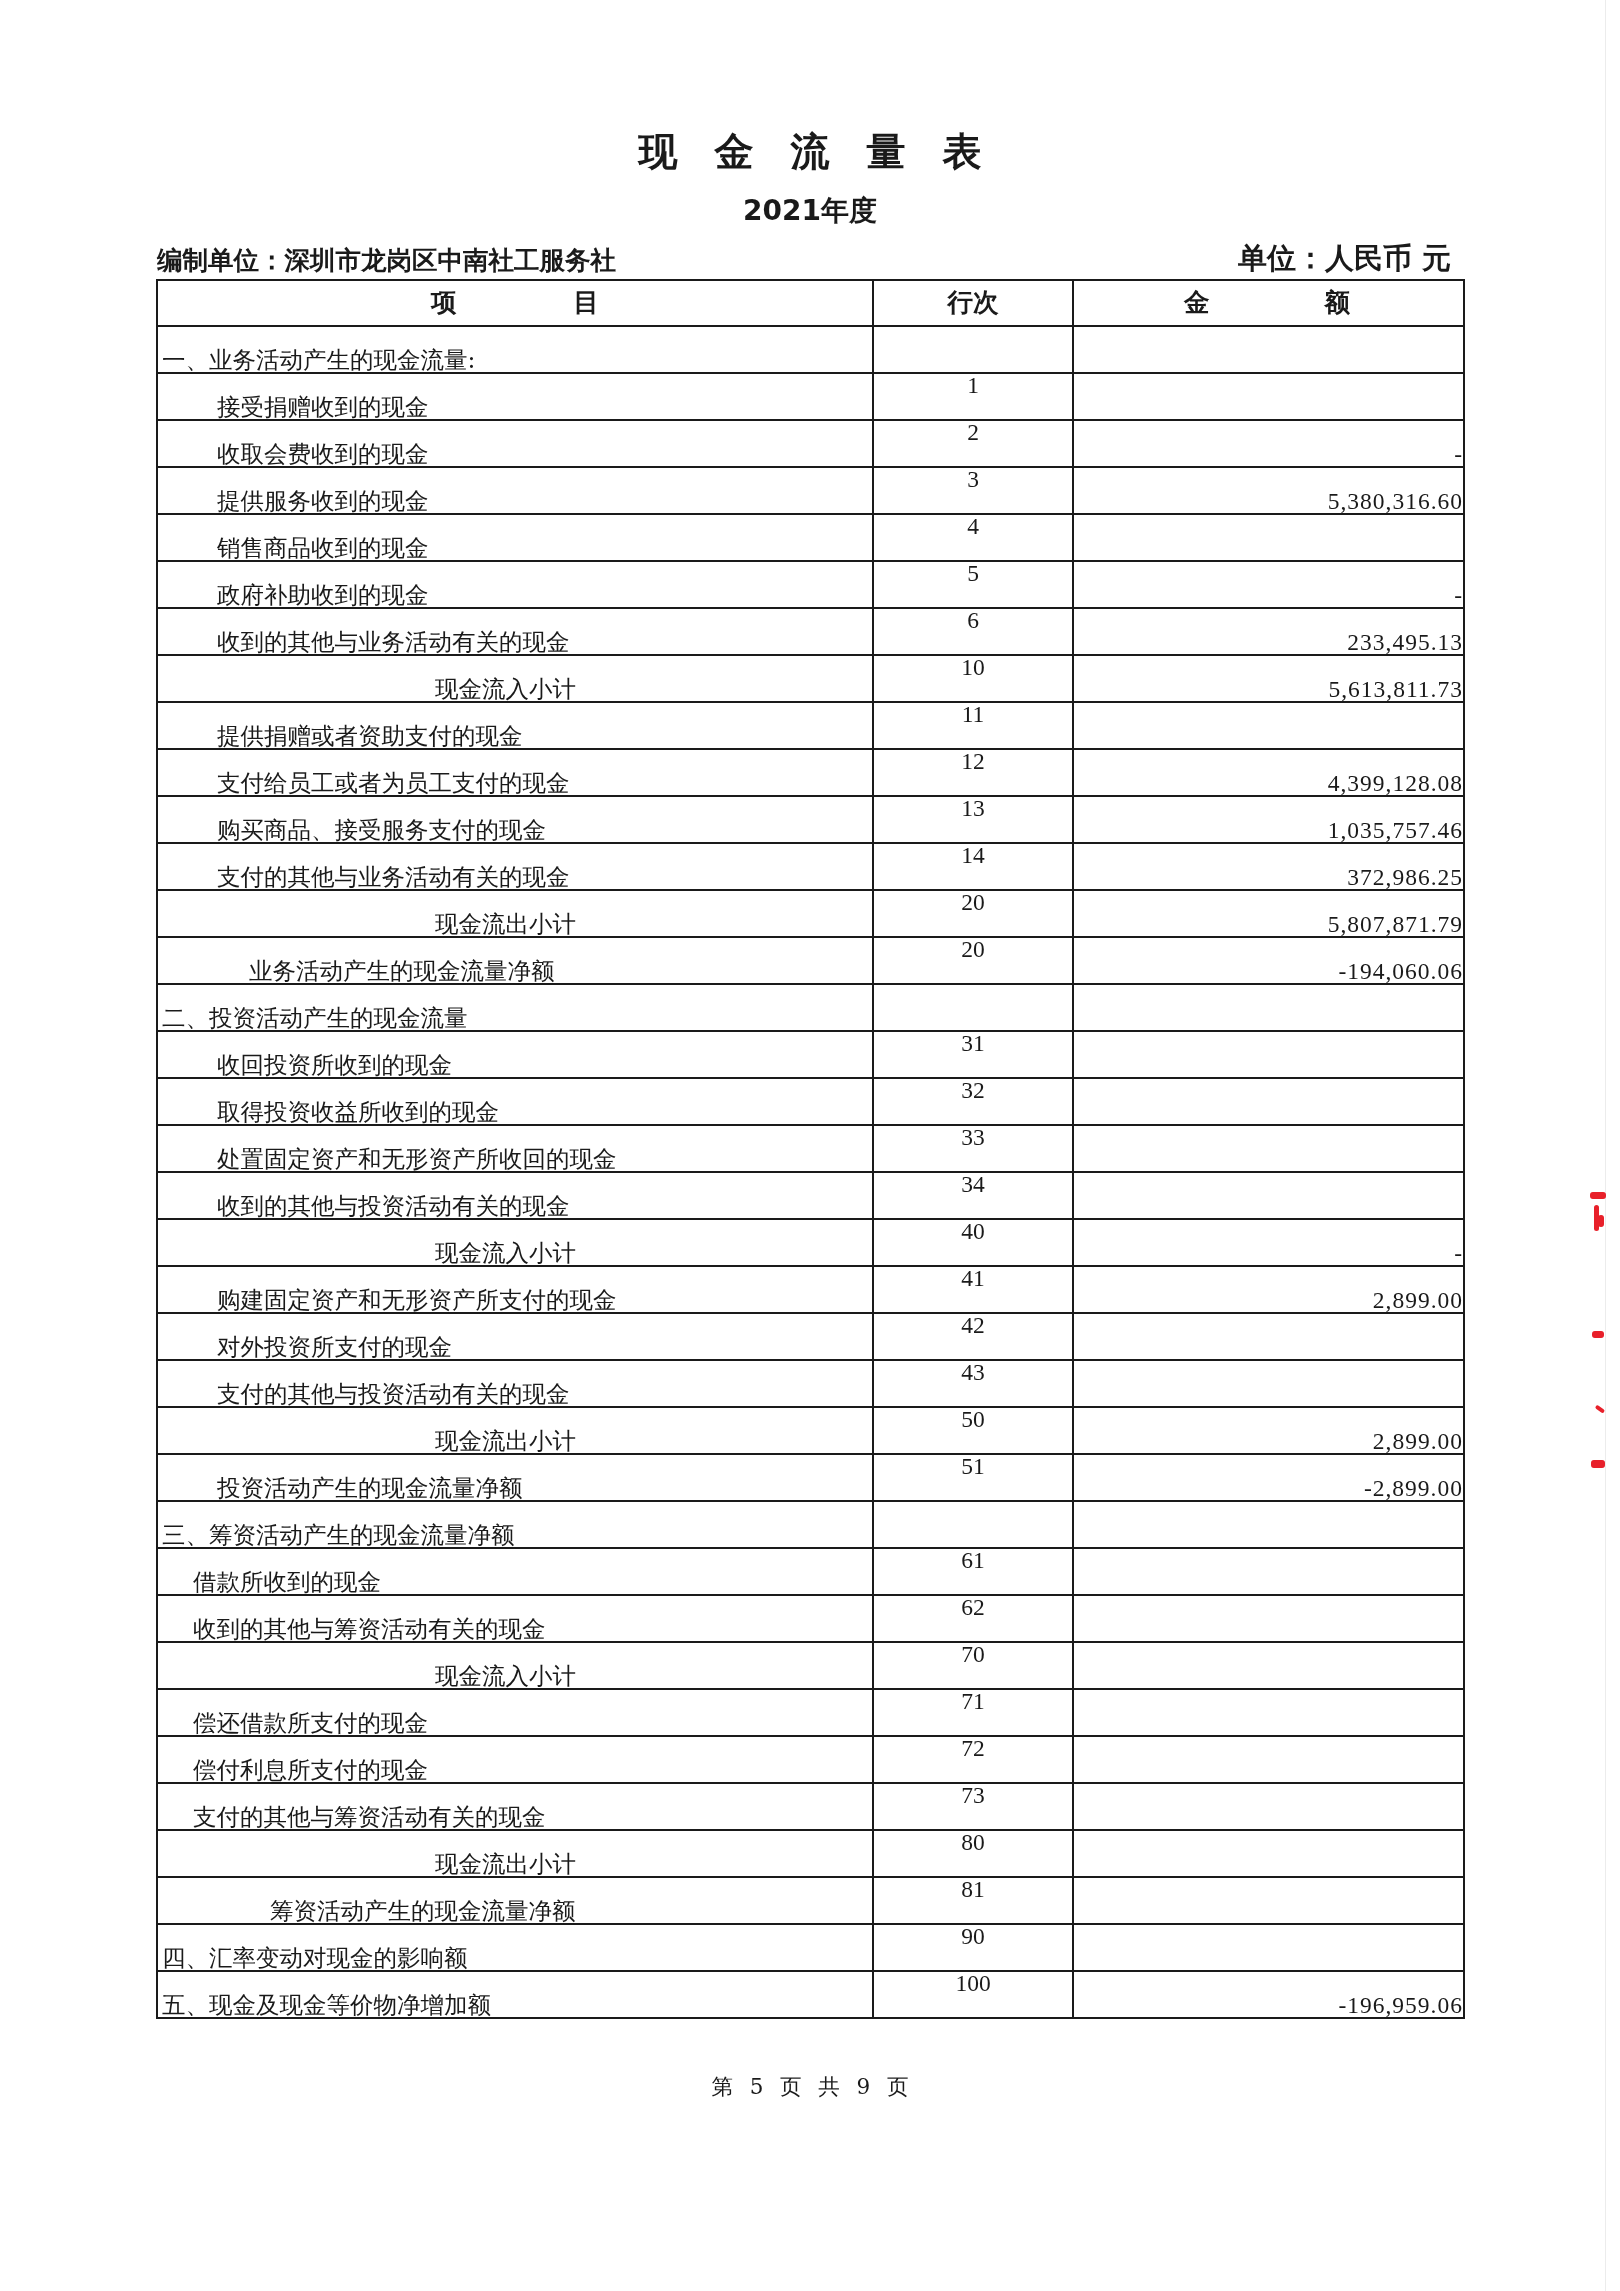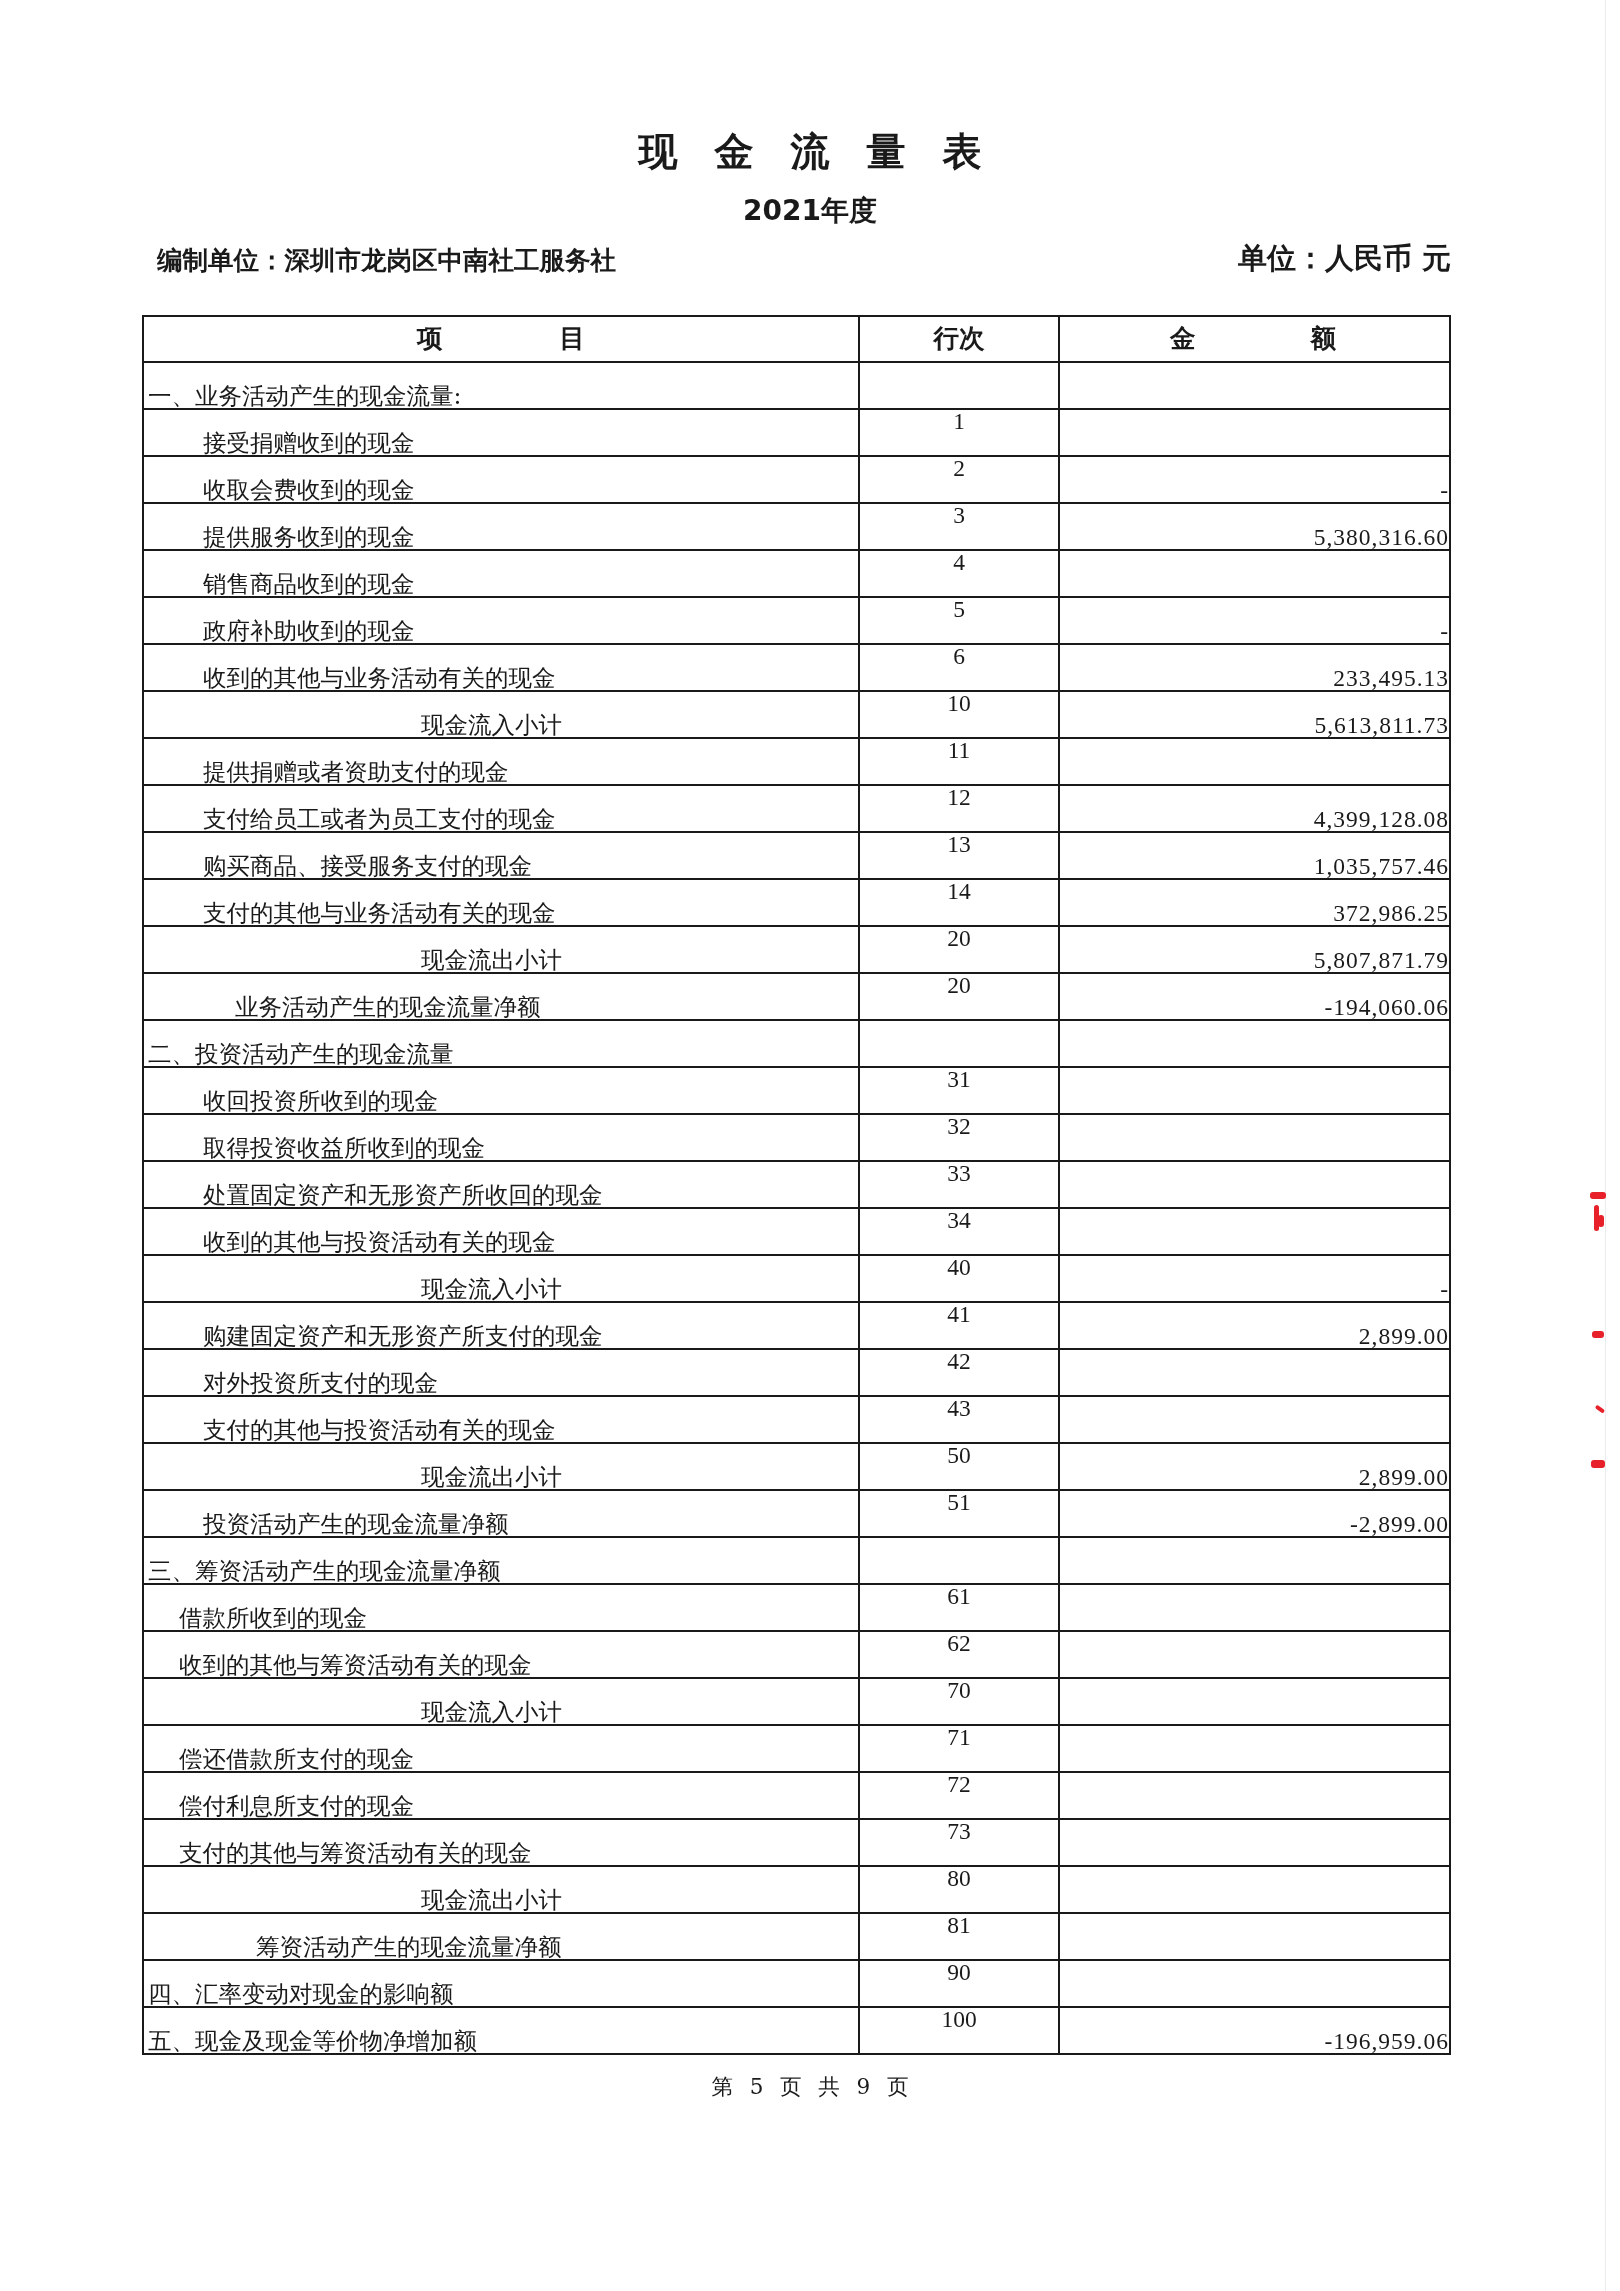--- a/index.html
+++ b/index.html
@@ -8,22 +8,22 @@
   .title { position: absolute; top: 125px; left: 0; width: 1620px; text-align: center;
            font-family: "DejaVu Sans", "Liberation Sans", sans-serif; font-weight: bold;
            font-size: 39px; letter-spacing: 37px; text-indent: 37px; }
   .subtitle { position: absolute; top: 192px; left: 0; width: 1620px; text-align: center;
               font-family: "DejaVu Sans", "Liberation Sans", sans-serif; font-weight: bold;
               font-size: 28px; }
   .org { position: absolute; top: 243px; left: 157px; font-size: 25.5px; font-weight: bold;
          font-family: Liberation Mono, monospace; }
   .unit { position: absolute; top: 239px; right: 169px; font-size: 29px; font-weight: bold;
           font-family: "DejaVu Sans", "Liberation Sans", sans-serif; }
-  table.cf { position: absolute; top: 279px; left: 142px; width: 1308px;
-             border-collapse: collapse; table-layout: fixed; margin-top: 36px; }
+  table.cf { position: absolute; top: 279px; left: 156px; width: 1308px;
+             border-collapse: collapse; table-layout: fixed; }
   table.cf td, table.cf th { border: 2.5px solid #1a1a1a; padding: 0; height: 45px;
              font-weight: normal; font-size: 23.5px; line-height: 1; }
   table.cf th { height: 44px; font-family: "DejaVu Sans", "Liberation Sans", sans-serif;
                 font-weight: bold; font-size: 25.5px; }
   col.c-item { width: 716px; } col.c-line { width: 200px; } col.c-amt { width: 391px; }
   td.item { vertical-align: bottom; padding-bottom: 2px; white-space: nowrap; }
   td.item.lvl0 { padding-left: 3.9px; }
   td.item.lvl1 { padding-left: 59px; }
   td.item.lvl1b { padding-left: 35px; border-radius: 21px; }
   td.item.lvl2 { padding-left: 277px; }

